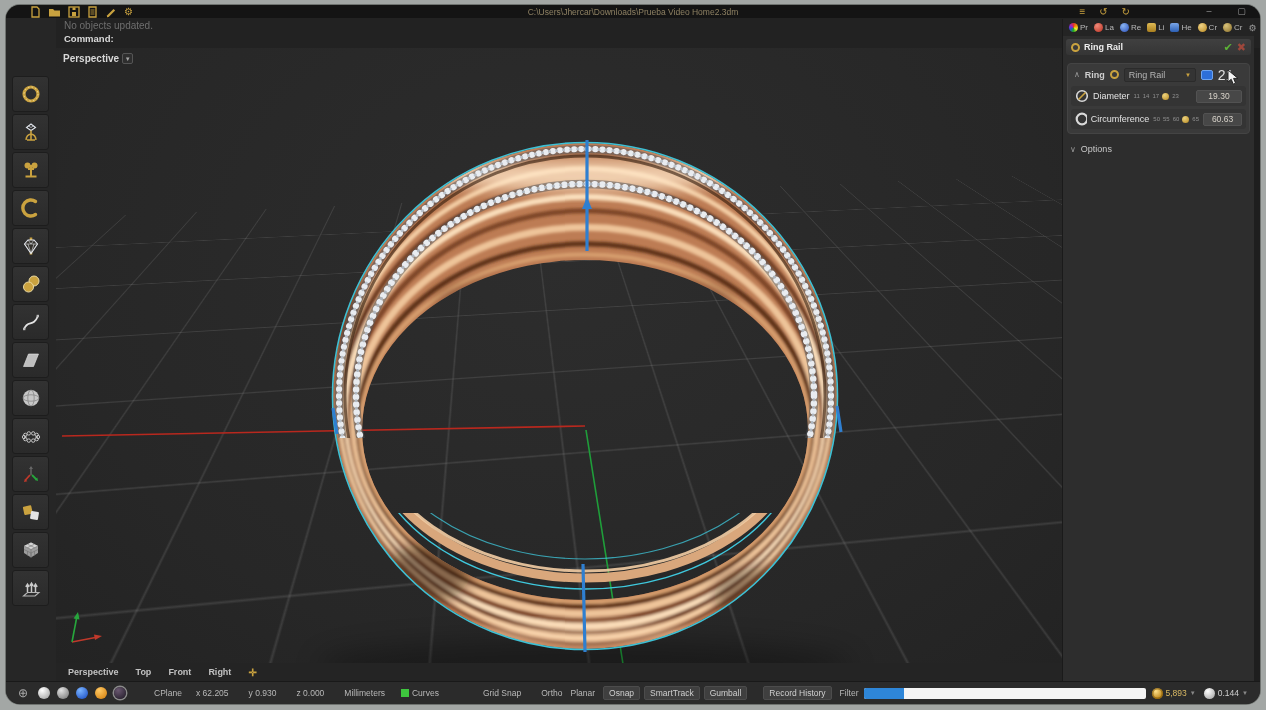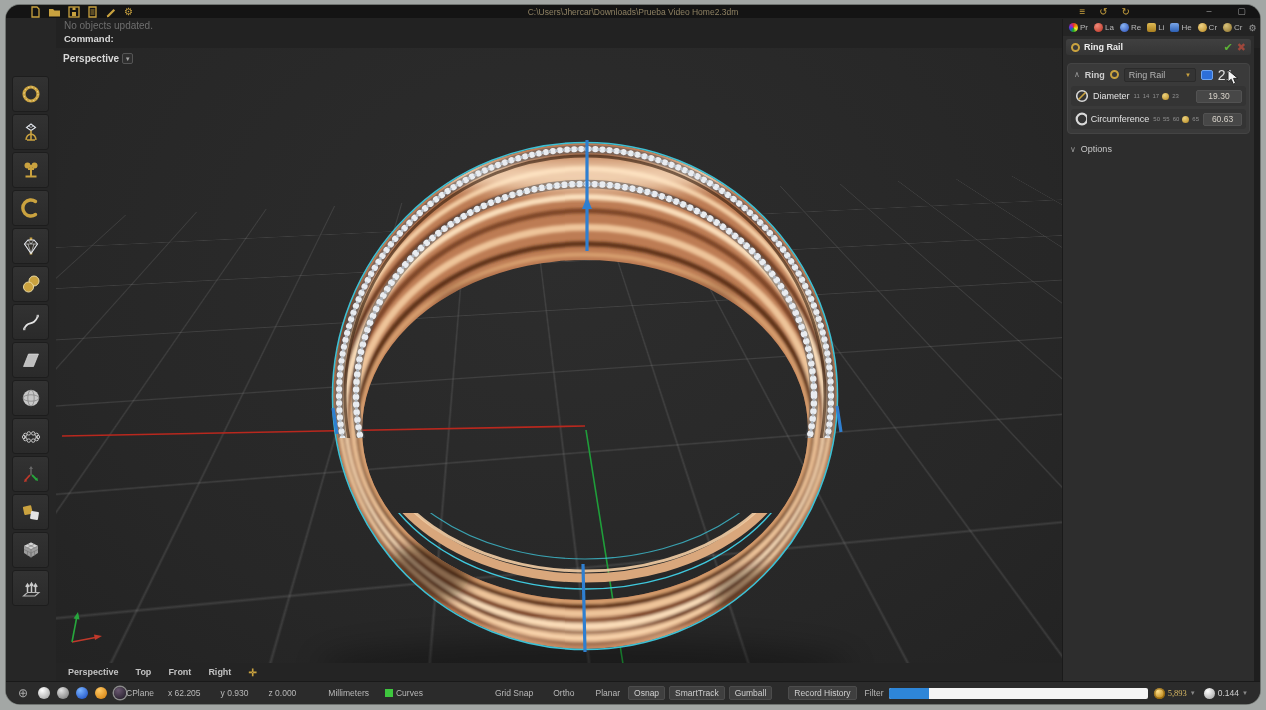--- a/index.html
+++ b/index.html
@@ -76,21 +76,21 @@
   .sph { width:12px; height:12px; border-radius:50%; }
   .sph.sel { box-shadow:0 0 0 1.5px #8a8a8a; }
   .sb-item { white-space:nowrap; }
   .swatch { width:8px; height:8px; display:inline-block; vertical-align:-1px; margin-right:3px; }
   .sb-btn { background:#3f3f3f; border:1px solid #4c4c4c; border-radius:2px; padding:1px 5px; color:#cfcfcf; white-space:nowrap; }
   .pbar { flex:1; max-width:330px; height:11px; background:#f4f4f4; border-radius:2px; margin:0 6px; position:relative; overflow:hidden; }
   .pbar .fill { position:absolute; left:0; top:0; bottom:0; width:40px; background:#2e86d8; }
   .counter { display:flex; align-items:center; gap:3px; white-space:nowrap; }
   .coin { width:11px; height:11px; border-radius:50%; background:radial-gradient(circle at 35% 30%, #ffe08a, #c08a1e 70%); box-shadow:inset 0 0 0 1.5px rgba(120,80,0,.55); }
   .gemball { width:11px; height:11px; border-radius:50%; background:radial-gradient(circle at 35% 30%, #ffffff, #9a9a9a); }
-  .counter .cv { color:#d9b964;font-family:Liberation Serif, serif; }
+  .counter .cv { color:#d9b964; }
   .counter .cv2 { color:#cfcfcf; }
   .counter .da { color:#888; font-size:6px; }
 </style>
 </head>
 <body>
 
 <div class="app">
 
   <div class="titlebar">
     <div class="fileicons">
@@ -450,29 +450,29 @@
 
   <div class="statusbar">
     <span class="sb-target">⊕</span>
     <span class="spheres">
       <span class="sph" style="background:radial-gradient(circle at 35% 28%,#ffffff,#9a9a9a)"></span>
       <span class="sph" style="background:radial-gradient(circle at 35% 28%,#e2e2e2,#6f6f6f)"></span>
       <span class="sph" style="background:radial-gradient(circle at 35% 28%,#7ab4ff,#1446c0)"></span>
       <span class="sph" style="background:radial-gradient(circle at 35% 28%,#ffc863,#d07a08)"></span>
       <span class="sph sel" style="background:radial-gradient(circle at 35% 28%,#6a5870,#1d1724)"></span>
     </span>
-    <span class="sb-item" style="">CPlane</span>
+    <span class="sb-item" style="margin-left:28px">CPlane</span>
     <span class="sb-item" style="margin-left:14px">x 62.205</span>
     <span class="sb-item" style="margin-left:20px">y 0.930</span>
     <span class="sb-item" style="margin-left:20px">z 0.000</span>
-    <span class="sb-item" style="margin-left:32px">Millimeters</span>
+    <span class="sb-item" style="margin-left:20px">Millimeters</span>
     <span class="sb-item" style="margin-left:16px"><span class="swatch" style="background:#3ec63e"></span><span>Curves</span></span>
-    <span class="sb-item" style="margin-left:72px">Grid Snap</span>
+    <span class="sb-item" style="margin-left:44px">Grid Snap</span>
     <span class="sb-item" style="margin-left:20px">Ortho</span>
-    <span class="sb-item" style="margin-left:21px">Planar</span>
+    <span class="sb-item" style="margin-left:8px">Planar</span>
     <span class="sb-btn" style="margin-left:8px">Osnap</span>
     <span class="sb-btn" style="margin-left:4px">SmartTrack</span>
     <span class="sb-btn" style="margin-left:4px">Gumball</span>
     <span class="sb-btn" style="margin-left:16px">Record History</span>
     <span class="sb-item" style="margin-left:8px">Filter</span>
     <span class="pbar">
         <span class="fill"></span>
       </span>
     <span class="counter">
       <span class="coin"></span>

